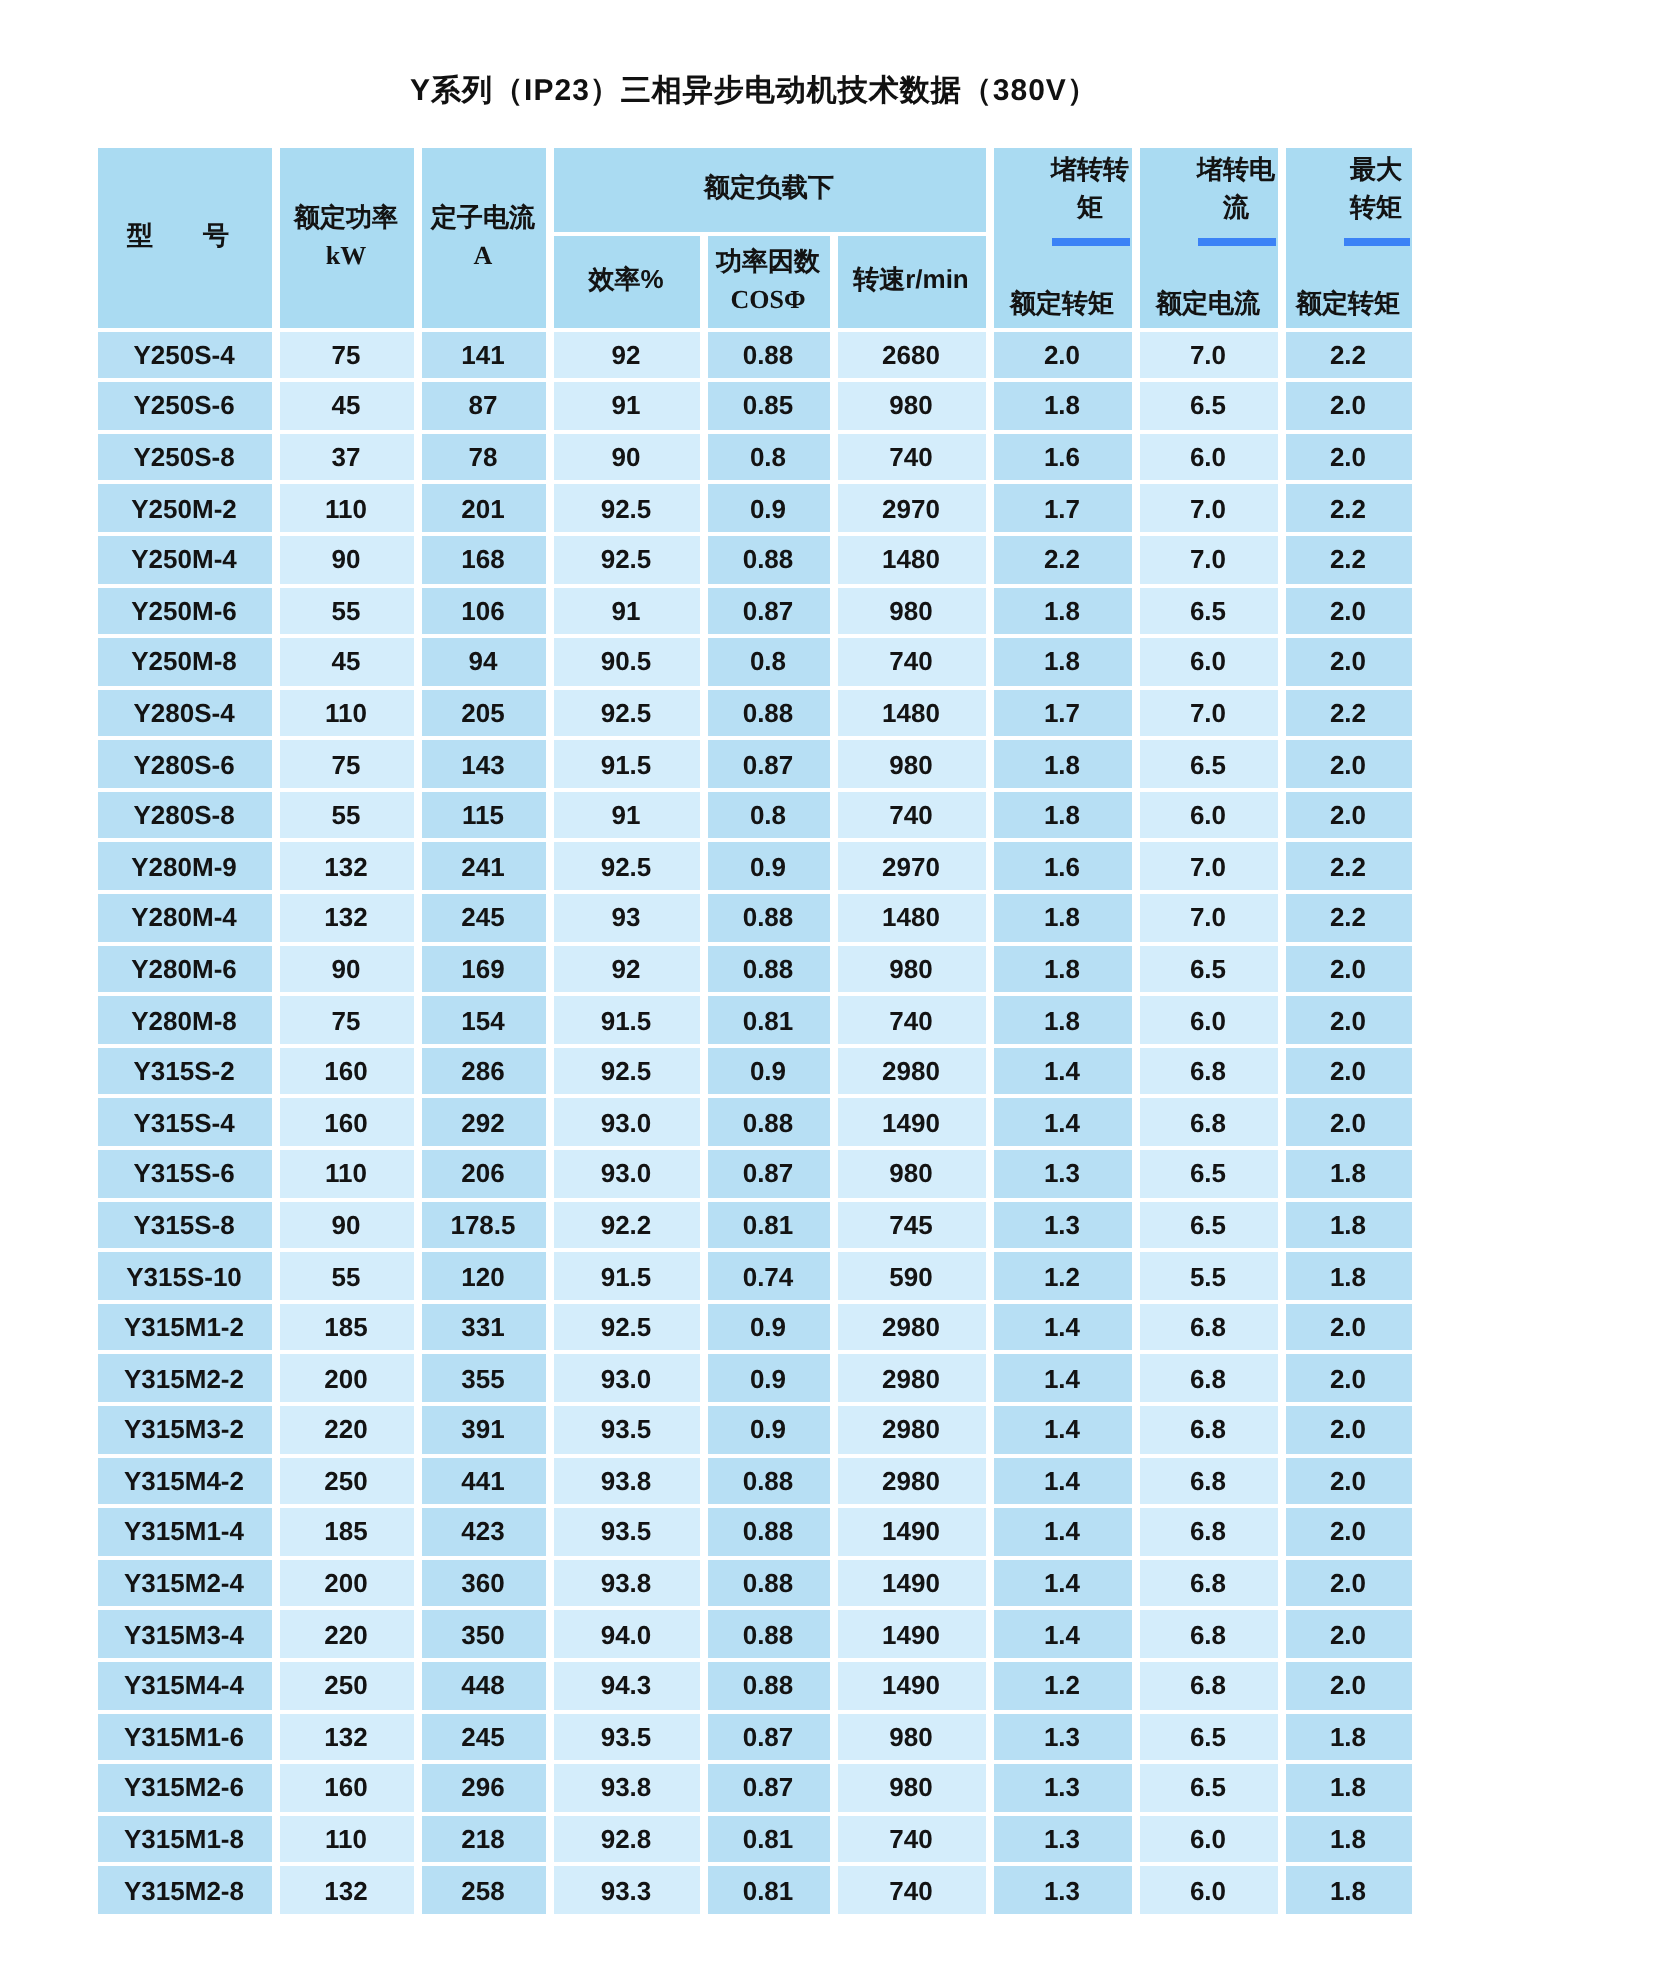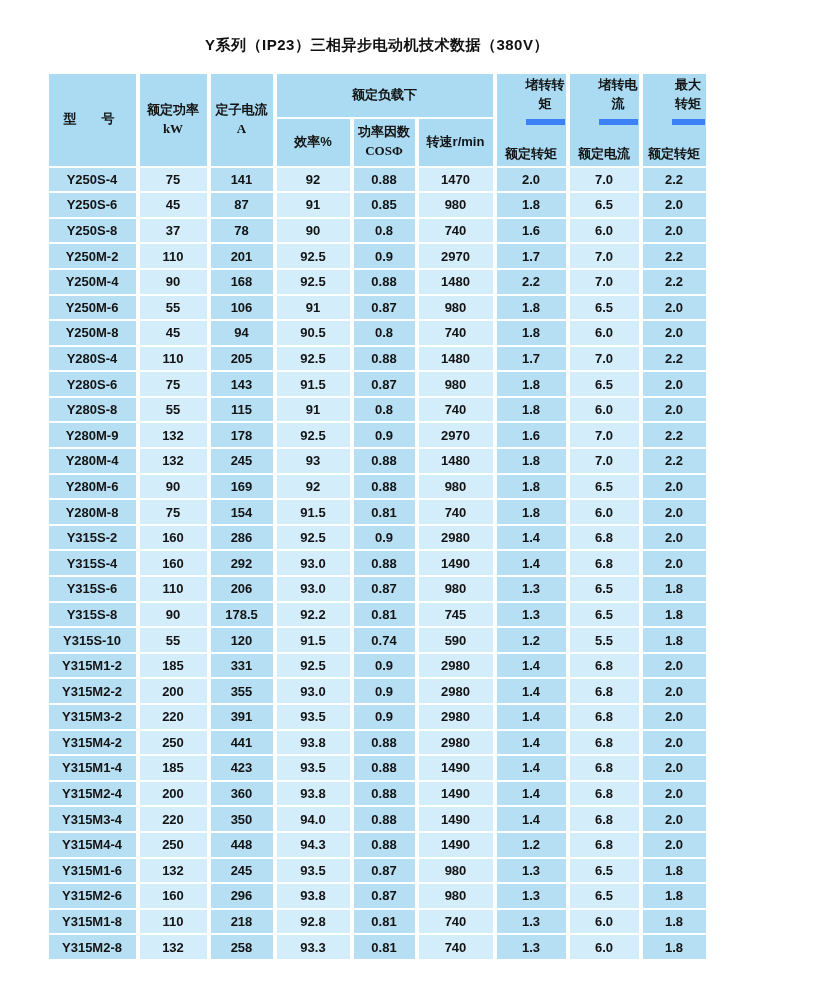--- a/index.html
+++ b/index.html
@@ -39,21 +39,21 @@
     background:var(--header-bg);
     font-size:13px;font-weight:bold;
     text-align:center;vertical-align:middle;
     line-height:1.45;
     padding:2px 1px;
   }
   thead tr.h1 th{height:38px;}
   thead tr.h2 th{height:42px;}
   th .two-line span{display:block;font-family:Liberation Serif, serif;}
   th .frac{display:flex;flex-direction:column;align-items:stretch;justify-content:center;}
-  th .frac .num{padding-bottom:5px;border-bottom:6px solid #3b82f6;margin-left:28px;}
+  th .frac .num{padding-bottom:5px;border-bottom:4px solid #3b82f6;margin-left:28px;}
   th .frac .den{padding-top:20px;}
   th .model-label{letter-spacing:6px;}
   td{
     font-size:13px;font-weight:bold;
     text-align:center;vertical-align:middle;
     height:23.6px;
     white-space:nowrap;
     padding:0 1px;
   }
   td.dark{background:var(--cell-dark);}
@@ -126,21 +126,21 @@
         <th>转速r/min</th>
       </tr>
     </thead>
     <tbody>
         <tr>
           <td class="dark">Y250S-4</td>
           <td class="light">75</td>
           <td class="dark">141</td>
           <td class="light">92</td>
           <td class="dark">0.88</td>
-          <td class="light">1470</td>
+          <td class="light">2680</td>
           <td class="dark">2.0</td>
           <td class="light">7.0</td>
           <td class="dark">2.2</td>
         </tr>
         <tr>
           <td class="dark">Y250S-6</td>
           <td class="light">45</td>
           <td class="dark">87</td>
           <td class="light">91</td>
           <td class="dark">0.85</td>
@@ -233,21 +233,21 @@
           <td class="light">91</td>
           <td class="dark">0.8</td>
           <td class="light">740</td>
           <td class="dark">1.8</td>
           <td class="light">6.0</td>
           <td class="dark">2.0</td>
         </tr>
         <tr>
           <td class="dark">Y280M-9</td>
           <td class="light">132</td>
-          <td class="dark">178</td>
+          <td class="dark">241</td>
           <td class="light">92.5</td>
           <td class="dark">0.9</td>
           <td class="light">2970</td>
           <td class="dark">1.6</td>
           <td class="light">7.0</td>
           <td class="dark">2.2</td>
         </tr>
         <tr>
           <td class="dark">Y280M-4</td>
           <td class="light">132</td>

